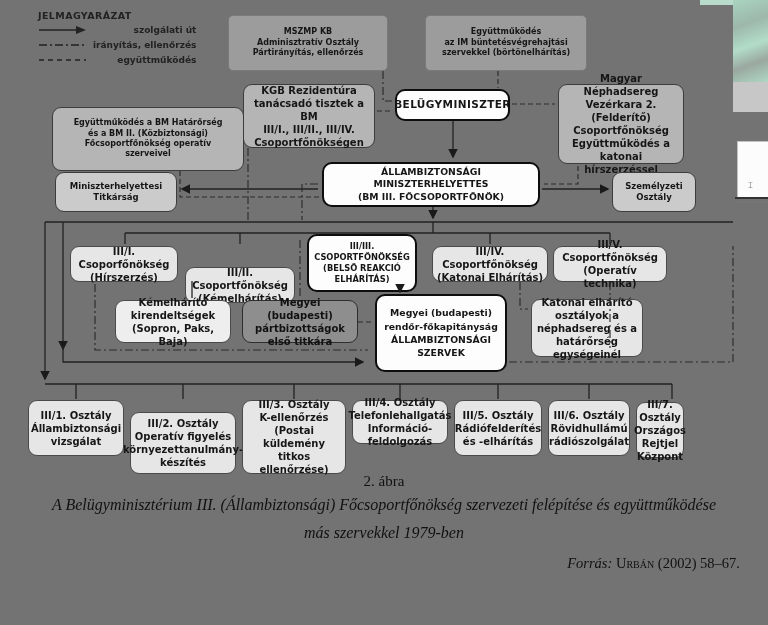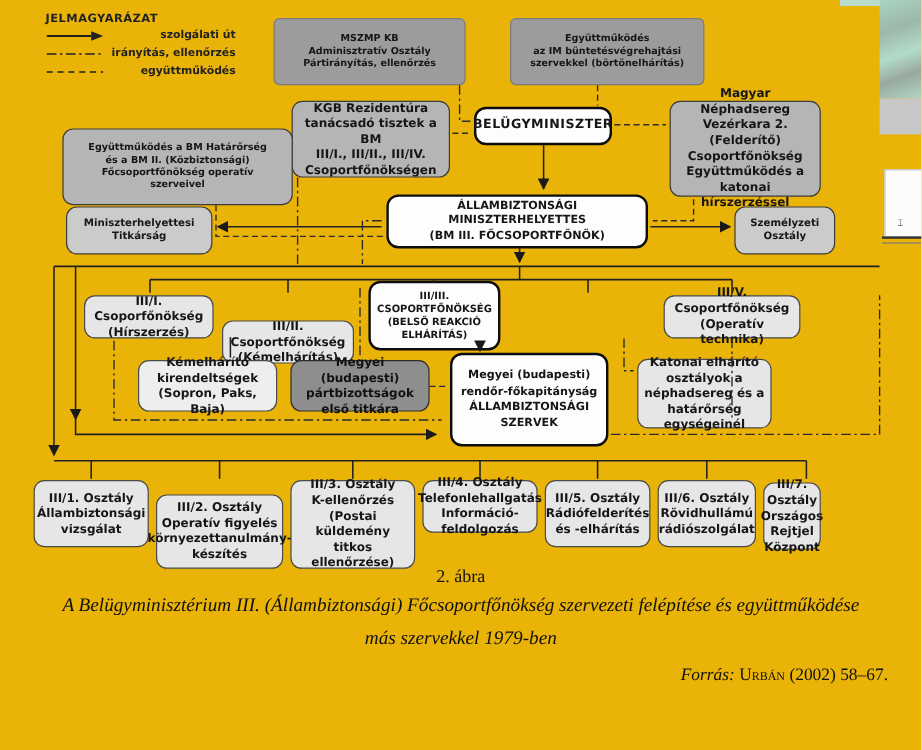--- a/index.html
+++ b/index.html
@@ -1,16 +1,16 @@
 <!DOCTYPE html>
 <html><head>
 <meta charset="utf-8">
 <style>
   html,body{margin:0;padding:0;background:#fff;}
-  #page{position:relative;width:768px;height:625px;background:#eab308;overflow:hidden;
+  #page{position:relative;width:768px;height:625px;background:#737373;overflow:hidden;
         font-family:"DejaVu Sans",sans-serif;}
   svg.wires{position:absolute;left:0;top:0;z-index:6;pointer-events:none;}
   .bx{position:absolute;z-index:3;display:flex;align-items:center;justify-content:center;
       text-align:center;white-space:pre-line;font-weight:bold;color:#161616;
       line-height:1.3;border-radius:9px;box-sizing:border-box;padding:2px 3px;
       font-size:10px;font-family:"DejaVu Sans",sans-serif;}
   .dark{background:#9c9c9c;border:1px solid #7a7a7a;border-radius:5px;font-size:8px;}
   .mid{background:#b5b5b5;border:1.4px solid #3c3c3c;}
   .mid2{background:#cbcbcb;border:1.4px solid #3c3c3c;}
   .light{background:#e6e6e6;border:1px solid #4a4a4a;}
@@ -139,20 +139,22 @@
 Osztály</div>
 
   <div class="bx light" style="left:70px;top:246px;width:108px;height:36px;">III/I. Csoporfőnökség
 (Hírszerzés)</div>
   <div class="bx light" style="left:185px;top:246px;width:110px;height:36px;margin-top:21px;">III/II. Csoportfőnökség
 (Kémelhárítás)</div>
   <div class="bx boldbx" style="left:307px;top:234px;width:110px;height:58px;font-size:8.3px;">III/III.
 CSOPORTFŐNÖKSÉG
 (BELSŐ REAKCIÓ
 ELHÁRÍTÁS)</div>
+  <div class="bx light" style="left:432px;top:246px;width:116px;height:36px;">III/IV. Csoportfőnökség
+(Katonai Elhárítás)</div>
   <div class="bx light" style="left:553px;top:246px;width:114px;height:36px;">III/V. Csoportfőnökség
 (Operatív technika)</div>
 
   <div class="bx lighter" style="left:115px;top:300px;width:116px;height:43px;">Kémelhárító
 kirendeltségek
 (Sopron, Paks, Baja)</div>
   <div class="bx party" style="left:242px;top:300px;width:116px;height:43px;">Megyei (budapesti)
 pártbizottságok
 első titkára</div>
   <div class="bx boldbx" style="left:375px;top:294px;width:132px;height:78px;font-size:9.3px;line-height:1.45;">Megyei (budapesti)

